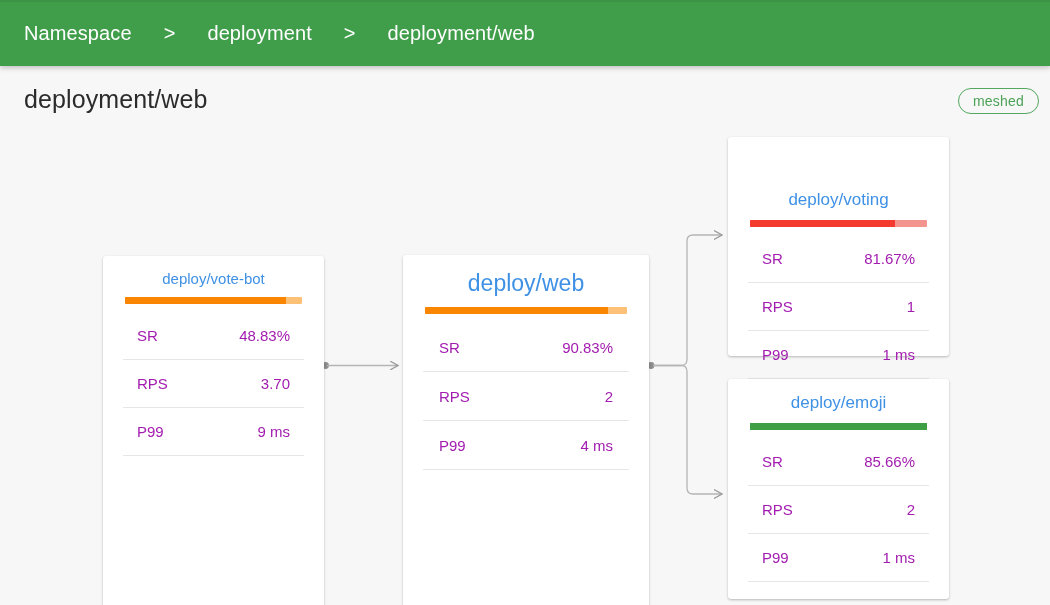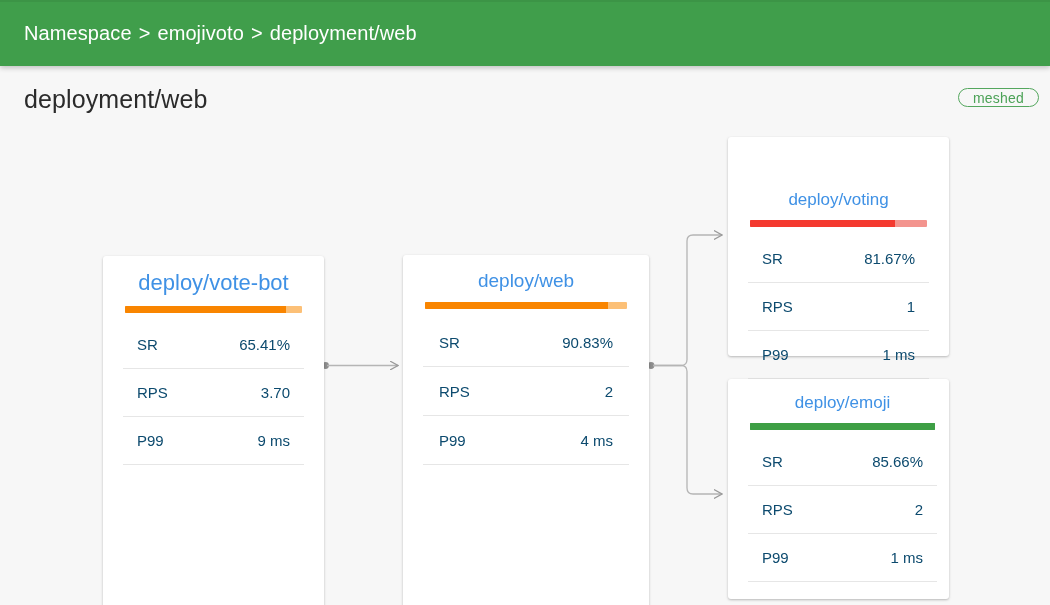--- a/index.html
+++ b/index.html
@@ -46,20 +46,21 @@
     left: 24px;
     top: 0;
     height: 66px;
     display: flex;
     align-items: center;
     color: #ffffff;
     font-size: 20px;
     font-weight: 400;
     letter-spacing: 0.1px;
     white-space: nowrap;
+    gap: 25px;
   }
   .breadcrumb .crumb { color:#ffffff; }
   .breadcrumb .sep {
     color: #ffffff;
     margin: 0 7px;
   }
 
   
   .titlerow {
     position: absolute;
@@ -74,21 +75,21 @@
     top: 19px;
     font-size: 25px;
     color: #2b2b2b;
     font-weight: 400;
     letter-spacing: 0.1px;
   }
   .mesh-badge {
     position: absolute;
     right: 11px;
     top: 22px;
-    height: 19px;
+    height: 26px;
     min-width: 80px;
     padding: 0 14px;
     box-sizing: border-box;
     border: 1px solid #54a75e;
     border-radius: 16px;
     color: #4ca257;
     font-size: 14px;
     display: flex;
     align-items: center;
     justify-content: center;
@@ -138,47 +139,47 @@
     left: 0; top: 0; bottom: 0;
   }
   .metrics {
     margin-top: 0;
   }
   .metric {
     display: flex;
     align-items: center;
     justify-content: space-between;
     border-bottom: 1px solid #e6e6e6;
-    color: #0c4a6e;
+    color: #a21caf;
     box-sizing: border-box;
   }
   .metric .m-label { text-align: left; }
   .metric .m-value { text-align: right; }
 
   
   #node-votebot {
     left: 103px;
     top: 120px;
     width: 221px;
     height: 355px;
     padding: 14px 20px 0 20px;
   }
-  #node-votebot .node-title { font-size: 22px; margin-bottom: 10px; }
+  #node-votebot .node-title { font-size: 15px; margin-bottom: 10px; }
   #node-votebot .node-bar { margin: 0 2px 8px 2px; }
   #node-votebot .metric { height: 48px; font-size: 15px; padding: 0 14px; }
 
   
   #node-web {
     left: 403px;
     top: 119px;
     width: 246px;
     height: 361px;
     padding: 15px 20px 0 20px;
   }
-  #node-web .node-title { font-size: 19px; margin-bottom: 10px; }
+  #node-web .node-title { font-size: 23px; margin-bottom: 10px; }
   #node-web .node-bar { margin: 0 2px 9px 2px; }
   #node-web .metric { height: 49px; font-size: 15px; padding: 0 16px; }
 
   
   #node-voting {
     left: 728px;
     top: 1px;
     width: 221px;
     height: 219px;
     padding: 14px 20px 0 20px;
@@ -186,36 +187,36 @@
   #node-voting .node-title { font-size: 17px; margin-bottom: 10px; margin-top: 39px; }
   #node-voting .node-bar { margin: 0 2px 8px 2px; }
   #node-voting .metric { height: 48px; font-size: 15px; padding: 0 14px; }
 
   
   #node-emoji {
     left: 728px;
     top: 243px;
     width: 221px;
     height: 220px;
-    padding: 14px 12px 0 20px;
+    padding: 14px 20px 0 20px;
   }
   #node-emoji .node-title { font-size: 17px; margin-bottom: 10px; }
   #node-emoji .node-bar { margin: 0 2px 8px 2px; }
   #node-emoji .metric { height: 48px; font-size: 15px; padding: 0 14px; }
 </style>
 </head>
 <body>
 
 <div id="app">
 
   <div class="topbar">
     <div class="breadcrumb">
       <span class="crumb">Namespace</span>
       <span class="sep">&gt;</span>
-      <span class="crumb">emojivoto</span>
+      <span class="crumb">deployment</span>
       <span class="sep">&gt;</span>
       <span class="crumb">deployment/web</span>
     </div>
   </div>
 
   <div class="titlerow">
     <div class="page-title">deployment/web</div>
     <div class="mesh-badge">meshed</div>
   </div>
 
@@ -247,21 +248,21 @@
     </svg>
 
     <div class="node" id="node-votebot">
       <div class="node-title">deploy/vote-bot</div>
       <div class="node-bar" style="background:#fcc077;">
         <div class="fill" style="background:#f98500; width:90.68%;"></div>
       </div>
       <div class="metrics">
         <div class="metric">
           <span class="m-label">SR</span>
-          <span class="m-value">65.41%</span>
+          <span class="m-value">48.83%</span>
         </div>
         <div class="metric">
           <span class="m-label">RPS</span>
           <span class="m-value">3.70</span>
         </div>
         <div class="metric">
           <span class="m-label">P99</span>
           <span class="m-value">9 ms</span>
         </div>
       </div>

